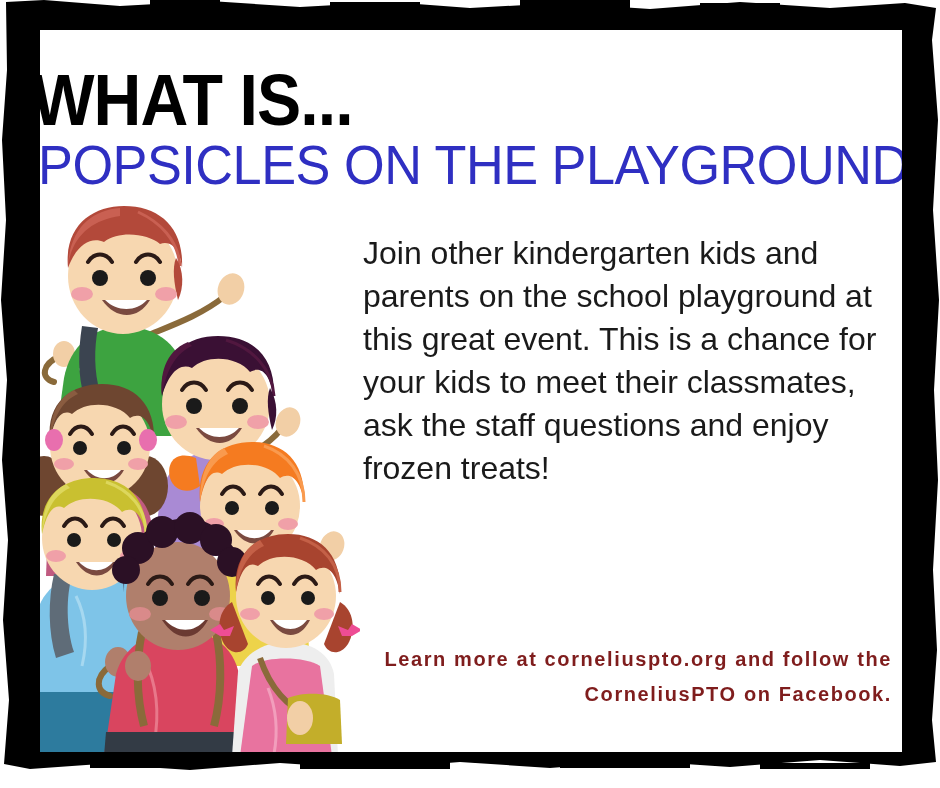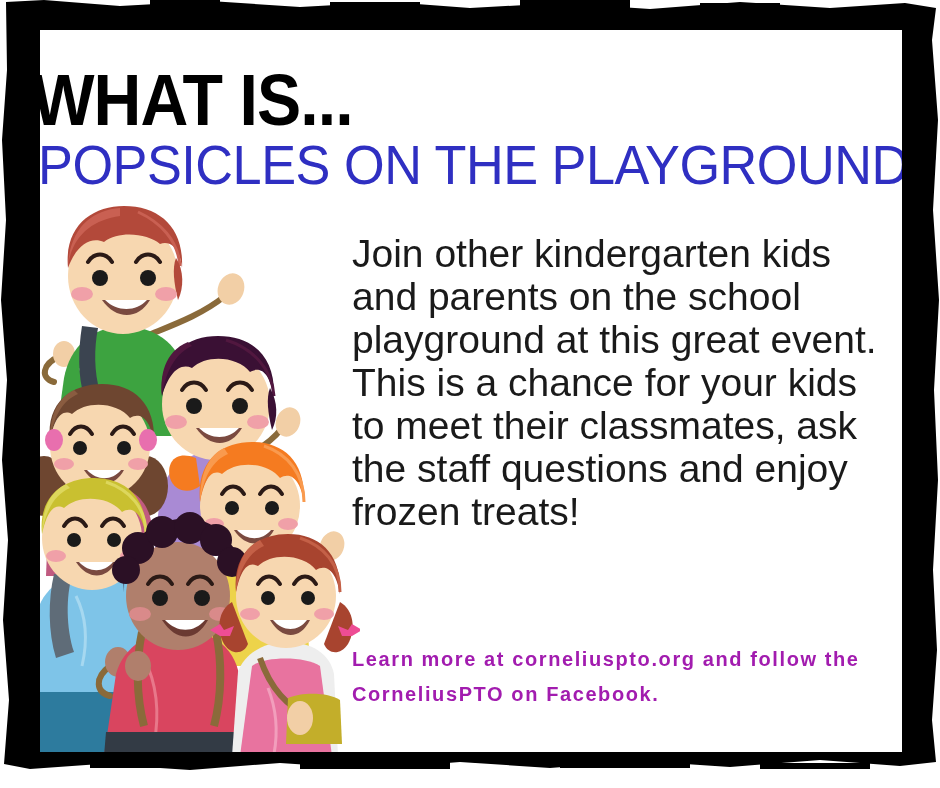--- a/index.html
+++ b/index.html
@@ -60,41 +60,41 @@
     color:#2f2fc2;
     letter-spacing:-0.5px;
     transform:scaleX(0.95);
     transform-origin:left top;
     white-space:nowrap;
   }
 
   
   #body-copy{
     position:absolute;
-    left:352px; top:232px;
+    left:363px; top:232px;
     width:530px;
     z-index:4;
-    font-size:39px;
+    font-size:32px;
     line-height:43px;
     color:#1a1a1a;
     font-weight:400;
   }
 
   
   #footer-note{
     position:absolute;
     left:352px; top:642px;
     width:540px;
     z-index:4;
-    text-align:left;
+    text-align:right;
     font-size:20px;
     line-height:35px;
     font-weight:700;
     letter-spacing:1.6px;
-    color:#a21caf;
+    color:#7f1d1d;
   }
 
   
   #illustration{
     position:absolute;
     left:20px; top:196px;
     width:340px; height:560px;
     z-index:3;
   }
   #illustration svg{display:block;}

